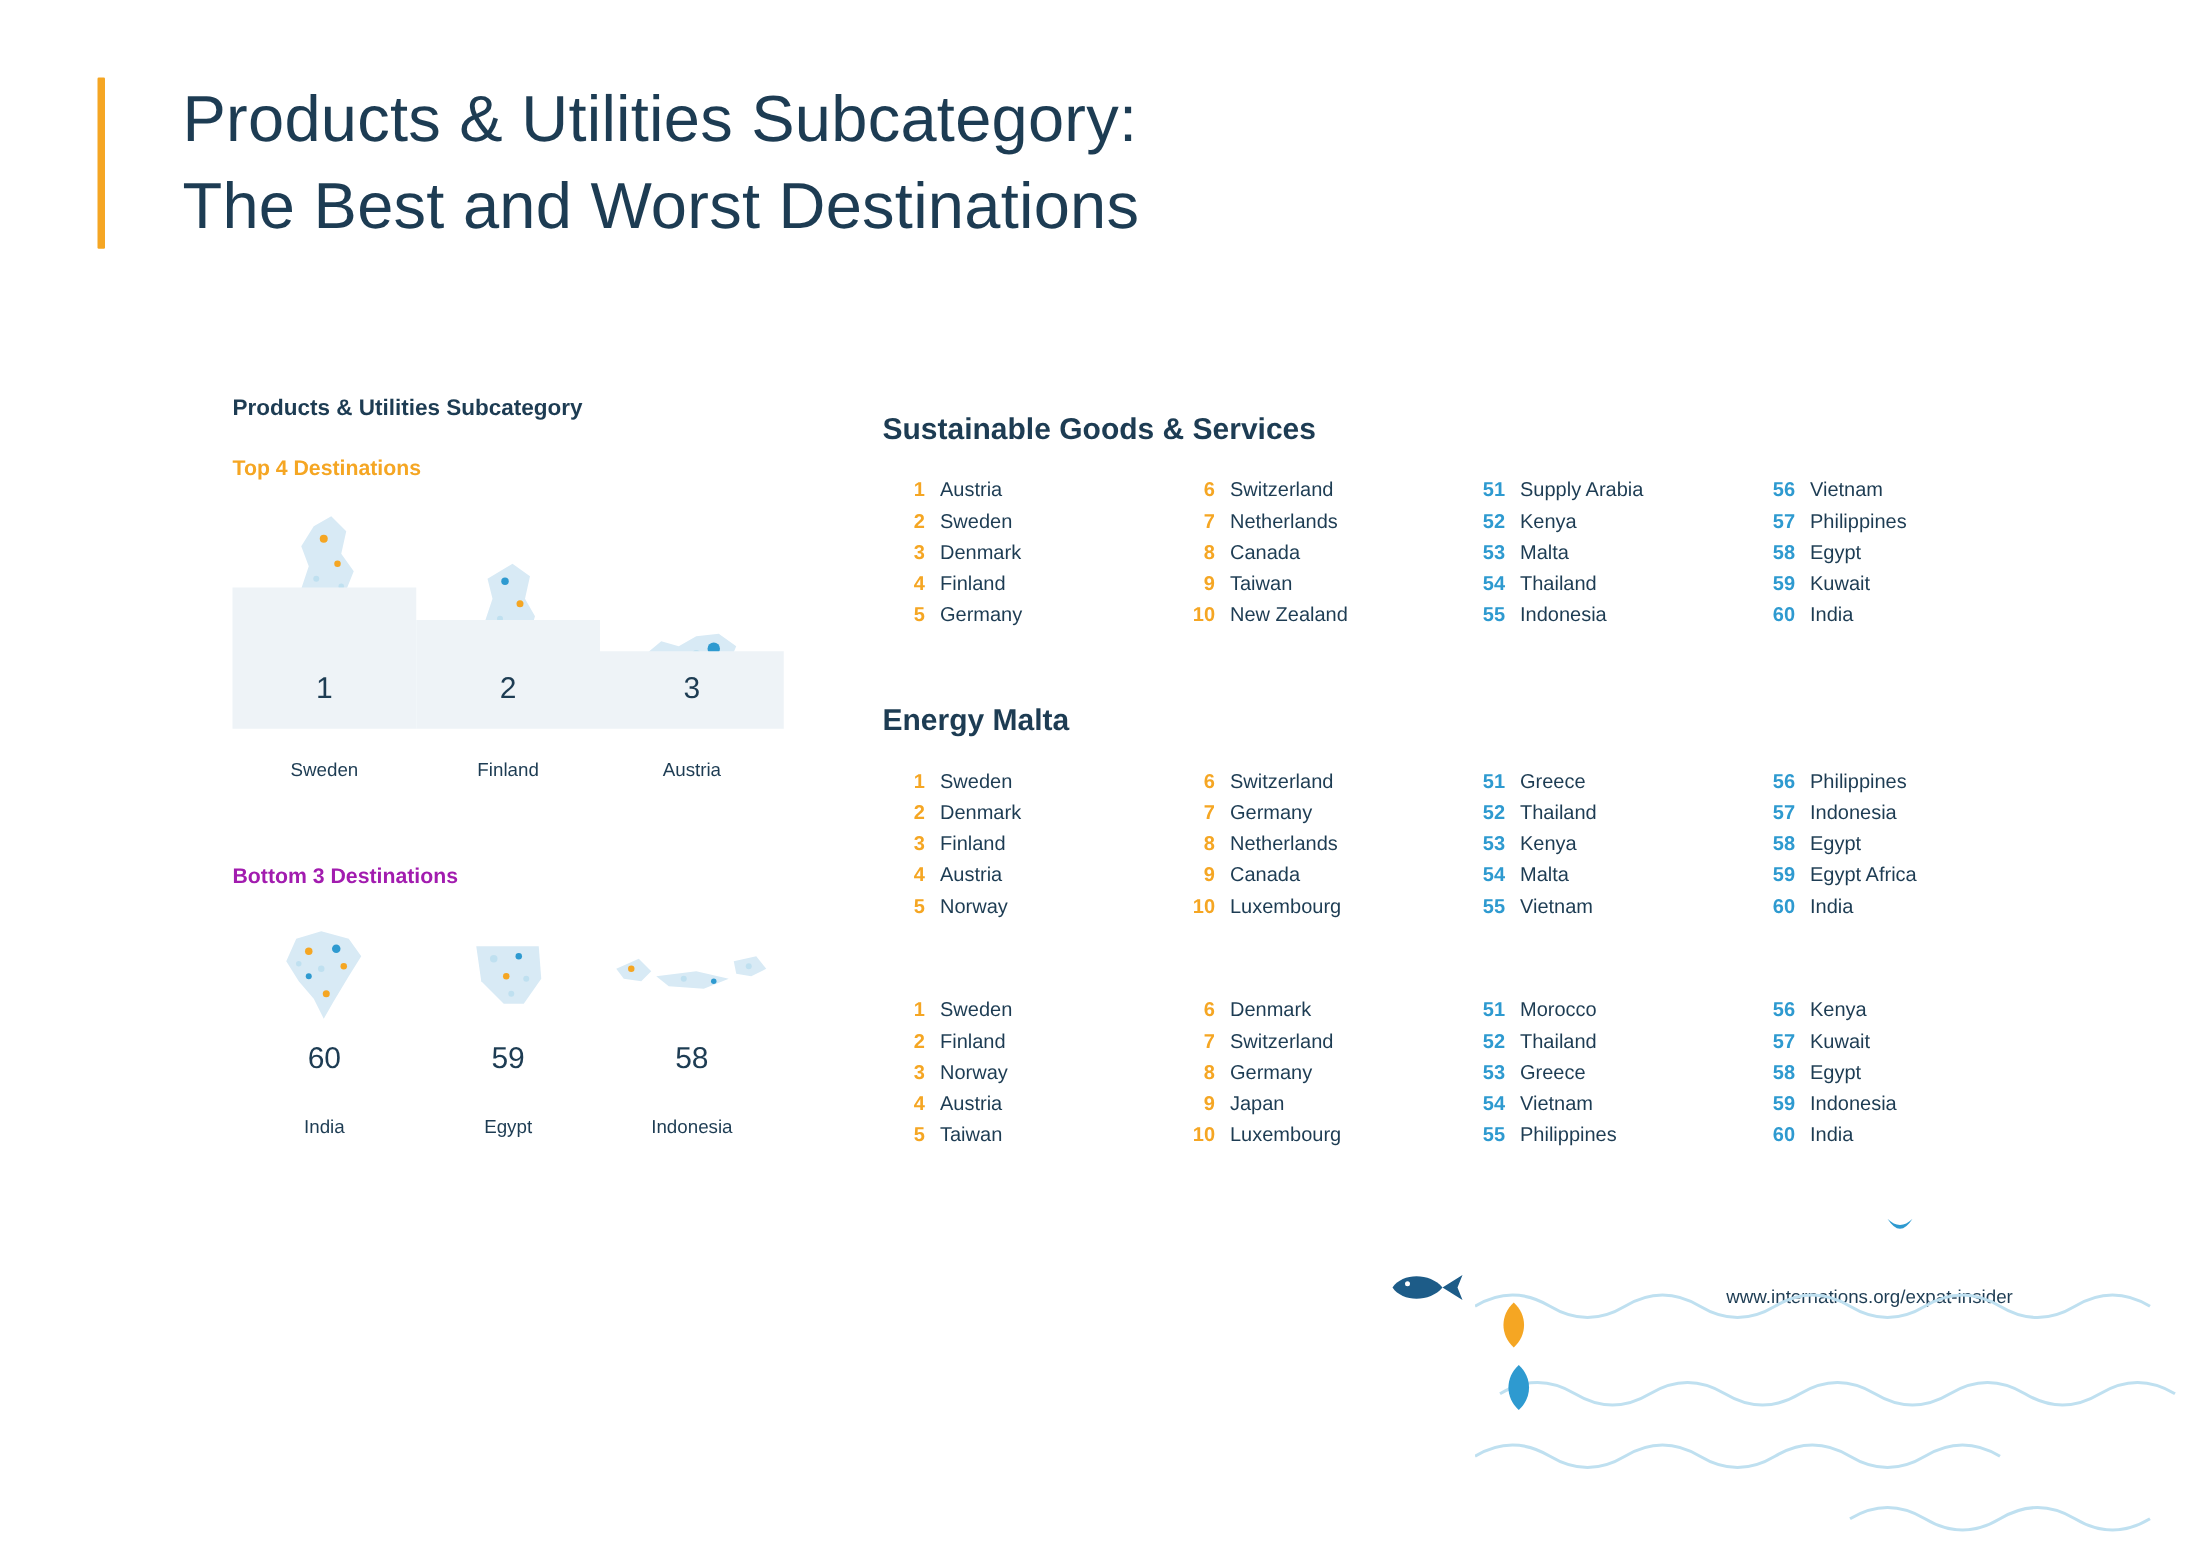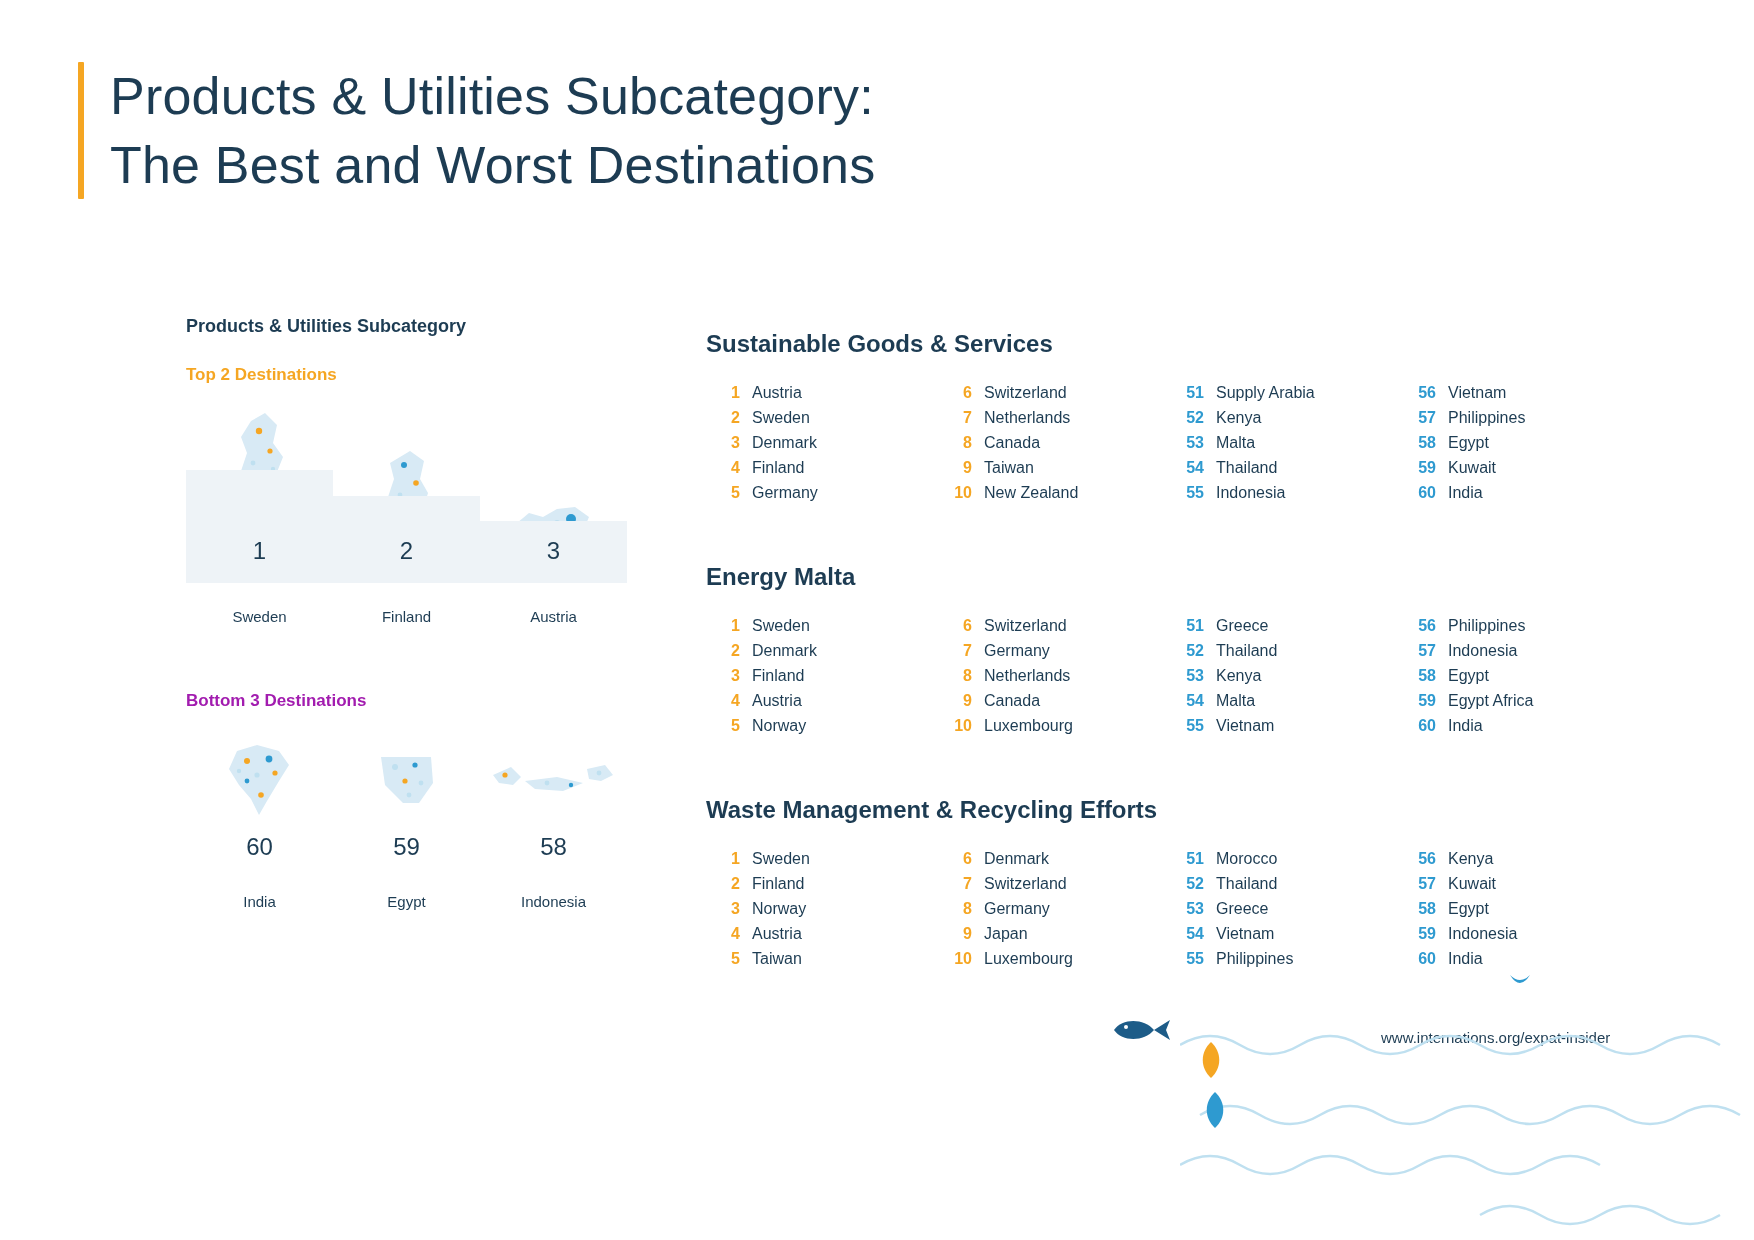--- a/index.html
+++ b/index.html
@@ -16,20 +16,21 @@
     overflow: hidden;
   }
 
   
   .title-wrap {
     position: absolute;
     left: 78px;
     top: 62px;
     display: flex;
     align-items: stretch;
+    gap: 36px;
   }
   .title-bar {
     width: 6px;
     background: #f5a623;
     margin-right: 26px;
     border-radius: 1px;
   }
   .title-text {
     font-size: 52px;
     font-weight: 400;
@@ -193,21 +194,21 @@
 <div class="title-wrap">
   <div class="title-bar"></div>
   <div class="title-text">Products &amp; Utilities Subcategory:
 The Best and Worst Destinations</div>
 </div>
 
 <div class="left-col">
 
   <div class="sub-head">Products &amp; Utilities Subcategory</div>
 
-  <div class="rank-label top">Top 2 Destinations</div>
+  <div class="rank-label top">Top 4 Destinations</div>
 
   <div class="podium">
 
     <div class="podium-maps">
 
       <div class="map-slot" style="left:0px; top:8px;">
         <svg width="70" height="105" viewBox="0 0 70 105">
           <path d="M40 2 L52 14 L48 32 L58 46 L50 66 L44 88 L32 100 L22 92 L26 74 L16 60 L22 42 L16 26 L26 10 Z" fill="#d8eaf5"></path>
           <circle cx="34" cy="20" r="3.2" fill="#f5a623"></circle>
           <circle cx="45" cy="40" r="2.6" fill="#f5a623"></circle>
@@ -490,21 +491,20 @@
           </div>
         <div class="list-row">
             <span class="list-rank rank-blue">60</span>
             <span class="list-name">India</span>
           </div>
       </div>
     </div>
   </div>
 
   <div class="group">
-    <div class="group-title">Waste Management &amp; Recycling Efforts</div>
     <div class="lists">
       <div class="list-col">
         <div class="list-row">
             <span class="list-rank rank-orange">1</span>
             <span class="list-name">Sweden</span>
           </div>
         <div class="list-row">
             <span class="list-rank rank-orange">2</span>
             <span class="list-name">Finland</span>
           </div>

